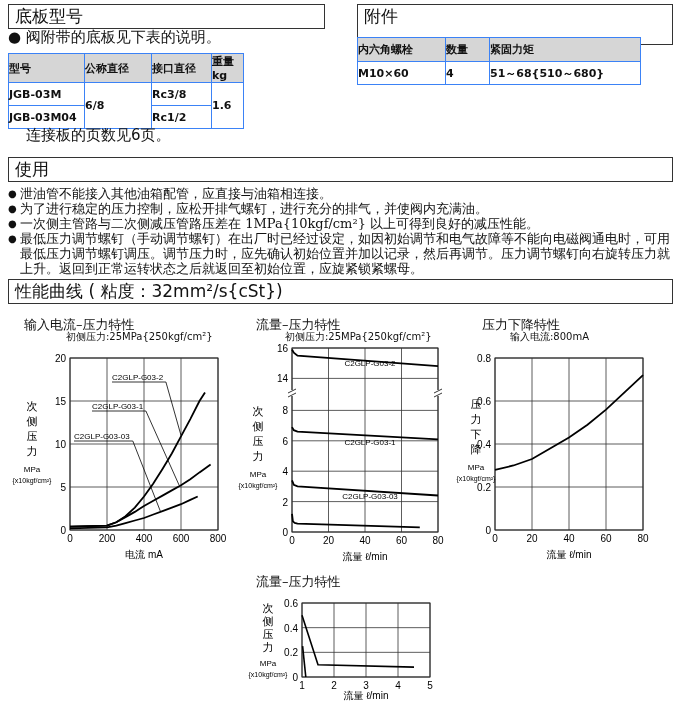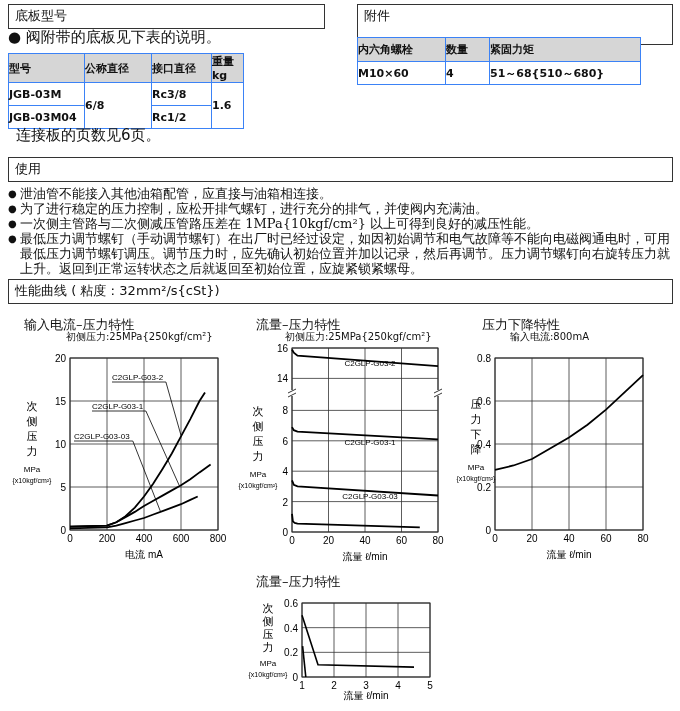--- a/index.html
+++ b/index.html
@@ -1,18 +1,18 @@
 <!DOCTYPE html>
 <html><head>
 <meta charset="utf-8">
 <style>
   * { box-sizing: border-box; margin: 0; padding: 0; }
   body { width: 680px; height: 711px; background: #fff; color: #111; font-family: "DejaVu Sans", sans-serif; position: relative; overflow: hidden; }
   .abs { position: absolute; }
-  .hdr { position: absolute; border: 1.5px solid #333; background: #fff; font-size: 13px; line-height: 22px; padding-left: 6px; }
+  .hdr { position: absolute; border: 1.5px solid #333; background: #fff; font-size: 17px; line-height: 22px; padding-left: 6px; }
   .note { position: absolute; font-size: 15px; line-height: 14px; }
   table { border-collapse: collapse; position: absolute; font-size: 11px; }
   td, th { border: 1px solid #3b82f6; text-align: left; font-weight: bold; }
   th { background: #d6d6d6; height: 24px; }
   td { height: 23px; }
   .usage { position: absolute; left: 8px; top: 186px; width: 670px; font-family: "DejaVu Serif", serif; font-size: 13px; line-height: 15px; }
   .usage li { list-style: none; position: relative; padding-left: 12px; }
   .usage li::before { content: "●"; position: absolute; left: 0; top: 0; font-size: 10px; }
   .ctitle { position: absolute; font-size: 13px; }
   .csub { position: absolute; font-size: 10px; }
@@ -36,21 +36,21 @@
     <td rowspan="2">6/8</td>
     <td>Rc3/8</td>
     <td rowspan="2">1.6</td>
   </tr>
   <tr>
     <td>JGB-03M04</td>
     <td>Rc1/2</td>
   </tr>
 </tbody>
   </table>
-<div class="note" style="left:16px;top:128px;">连接板的页数见6页。</div>
+<div class="note" style="left:26px;top:128px;">连接板的页数见6页。</div>
 
 <div class="hdr" style="left:357px;top:4px;width:316px;height:41px;">附件</div>
 <table style="left:357px;top:37px;width:284px;">
   <tbody>
       <tr>
     <th style="width:88px;">内六角螺栓</th>
     <th style="width:44px;">数量</th>
     <th>紧固力矩</th>
   </tr>
   <tr>

